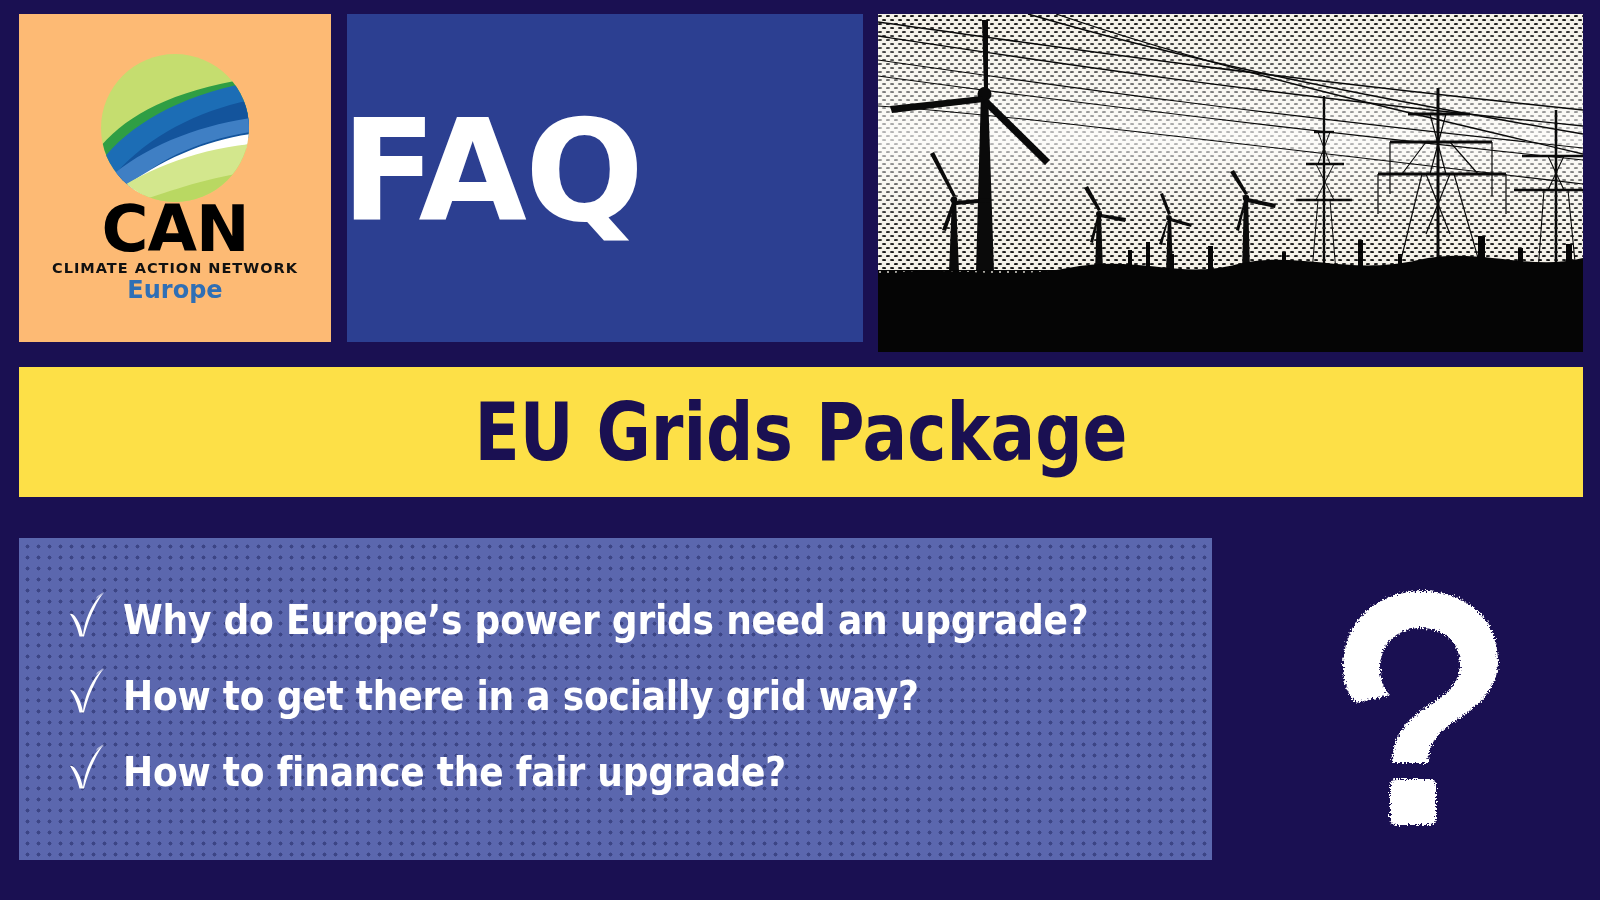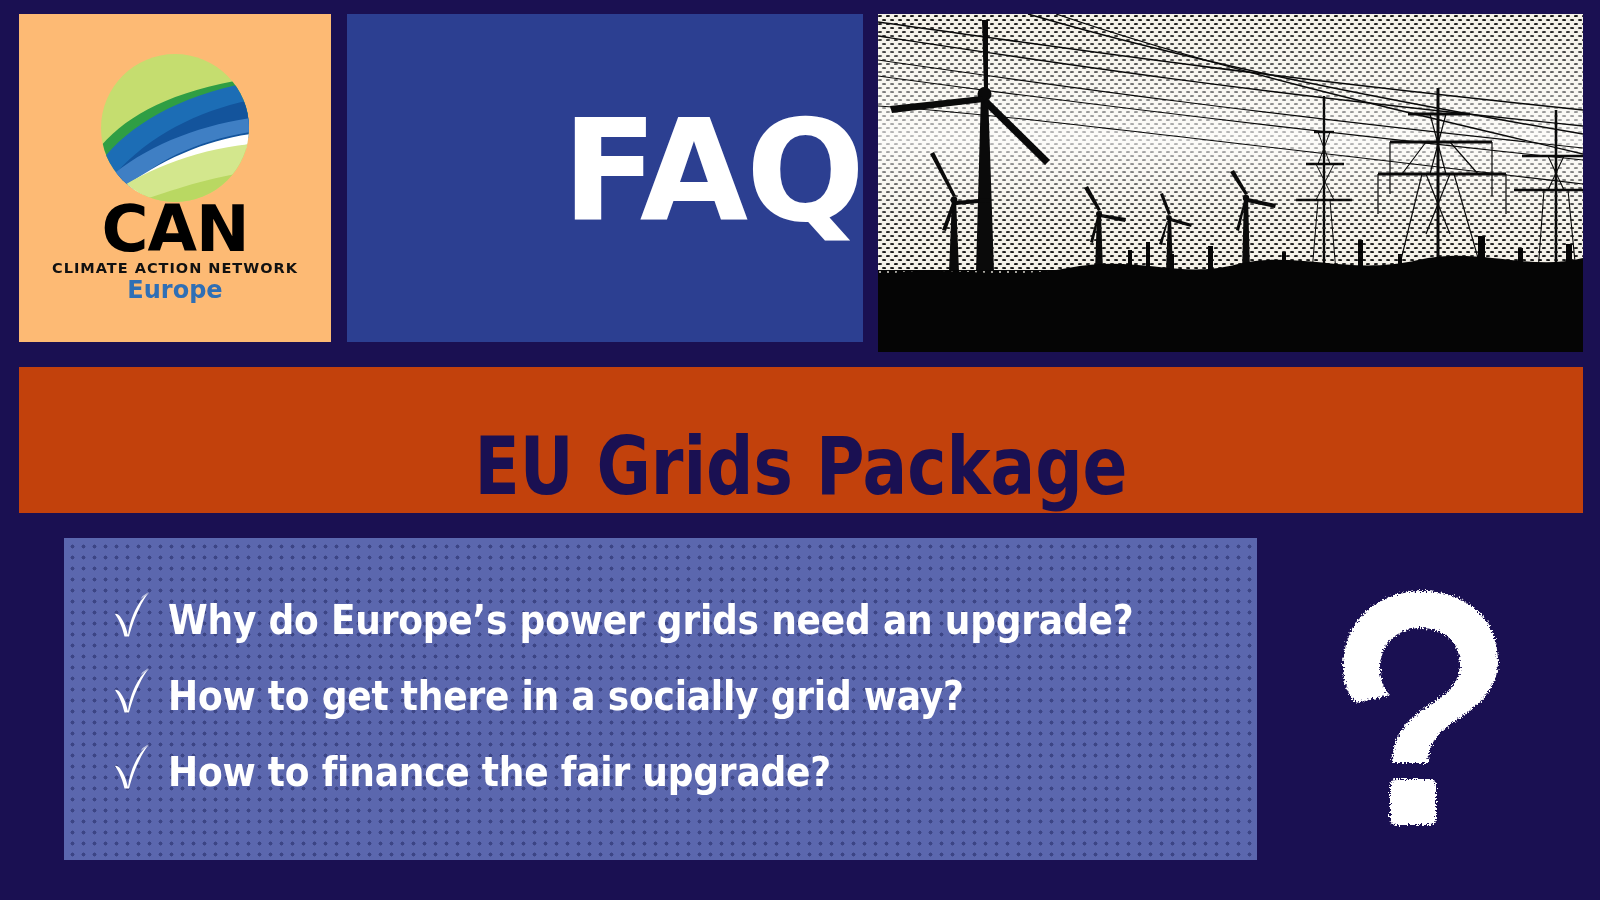--- a/index.html
+++ b/index.html
@@ -61,21 +61,21 @@
 
   .faq-panel {
     position: absolute;
     left: 347px;
     top: 14px;
     width: 516px;
     height: 328px;
     background: #2c3f91;
     display: flex;
     align-items: center;
-    justify-content: flex-end;
+    justify-content: flex-start;
   }
   .faq-text {
     font-family: "DejaVu Sans", sans-serif;
     font-weight: 700;
     font-size: 140px;
     line-height: 1;
     color: #ffffff;
     letter-spacing: -2px;
     margin-top: -12px;
     margin-left: -6px;
@@ -91,24 +91,24 @@
     background: #f2efe6;
   }
   .photo-panel svg { display: block; width: 100%; height: 100%; }
 
   
   .teal-banner {
     position: absolute;
     left: 19px;
     top: 367px;
     width: 1564px;
-    height: 146px;
-    background: #c2410c;
+    height: 130px;
+    background: #fde047;
     display: flex;
-    align-items: flex-end;
+    align-items: center;
     justify-content: center;
   }
   .teal-banner .title {
     font-family: "DejaVu Sans Condensed", "Liberation Sans Narrow", "Liberation Sans", sans-serif;
     font-weight: 700;
     font-size: 80px;
     color: #1a1052;
     letter-spacing: 0px;
     transform: scaleX(0.92);
     white-space: nowrap;
@@ -119,21 +119,20 @@
     position: absolute;
     left: 19px;
     top: 538px;
     width: 1193px;
     height: 322px;
     background-color: #5b67ae;
     background-image:
       radial-gradient(#3c4585 1.9px, transparent 2.1px);
     background-size: 11px 11px;
     background-position: 3px 3px;
-    margin-left: 45px;
   }
   .qlist {
     position: absolute;
     left: 48px;
     top: 48px;
     right: 20px;
     display: flex;
     flex-direction: column;
     gap: 21px;
   }

